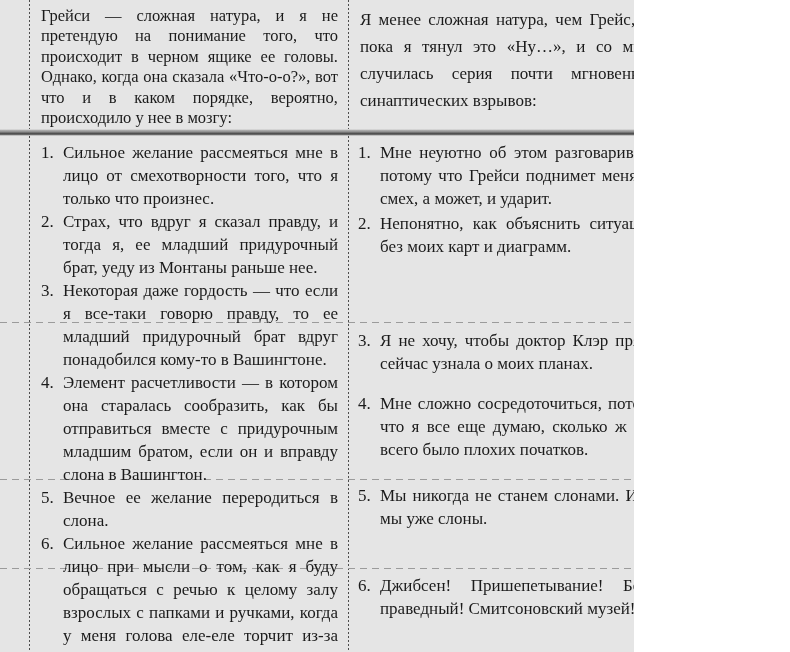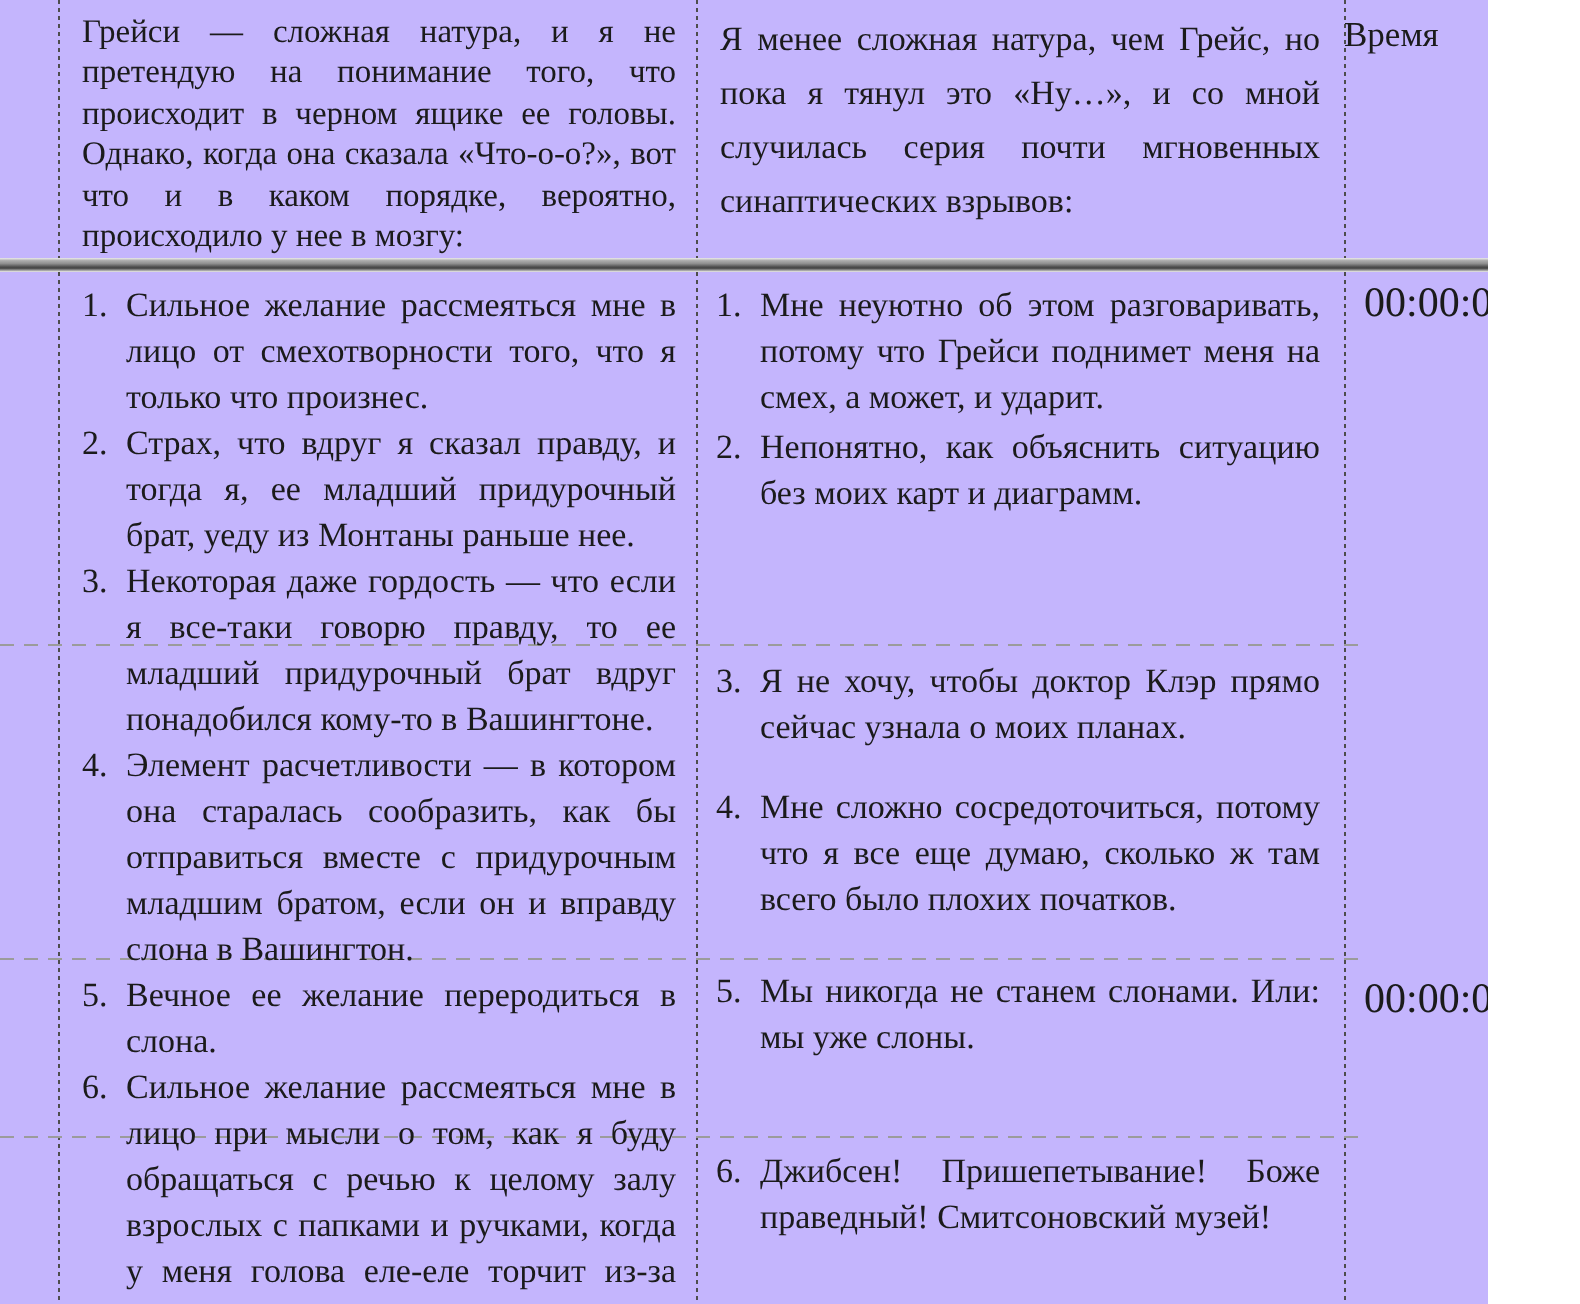--- a/index.html
+++ b/index.html
@@ -4,23 +4,23 @@
 <style>
   html, body {
     margin: 0;
     padding: 0;
     background: #ffffff;
     font-family: "Liberation Serif", "DejaVu Serif", serif;
     color: #1b1b1b;
   }
   .page {
     position: relative;
-    width: 744px;
+    width: 634px;
     height: 652px;
-    background: #c4b5fd;
+    background: #e5e5e5;
     overflow: hidden;
     text-decoration: underline;
   }
   
   .vline {
     position: absolute;
     top: 0;
     width: 1px;
     height: 652px;
     background: repeating-linear-gradient(to bottom, #4d4d4d 0 2px, transparent 2px 4px);

